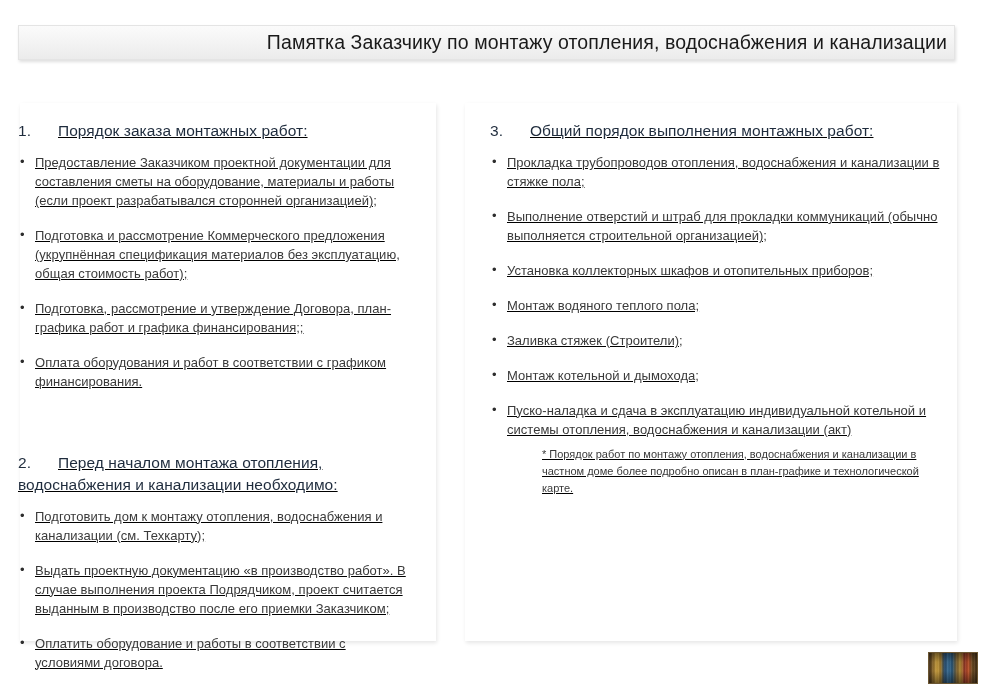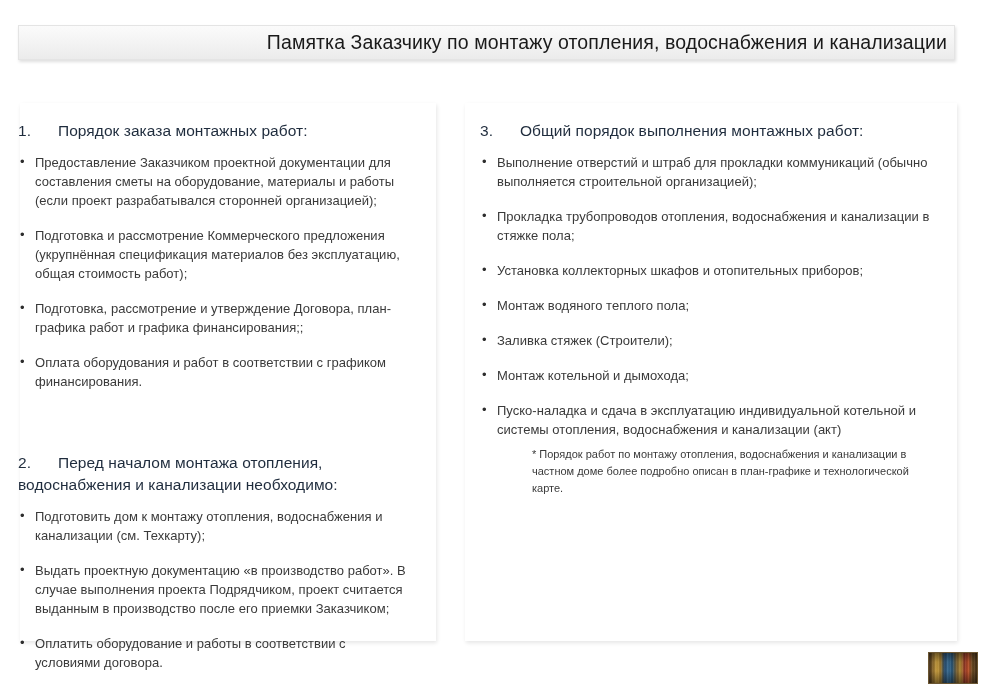--- a/index.html
+++ b/index.html
@@ -63,29 +63,30 @@
     position: absolute;
     left: 0; top: 0; right: 0; bottom: 0;
     background: #ffffff;
     opacity: 0.965;
   }
 
   
   .col {
     position: absolute;
     box-sizing: border-box;
+    text-decoration: underline;
   }
   .col-left {
     left: 18px;
     top: 120px;
     width: 420px;
     padding: 0 18px 0 0;
   }
   .col-right {
-    left: 480px;
+    left: 490px;
     top: 120px;
     width: 490px;
     padding: 0 14px 0 0;
   }
 
   
   .section-heading {
     font-size: 15.5px;
     color: #1f2c3d;
     line-height: 1.42;
@@ -225,22 +226,22 @@
 
 </div>
 
 <div class="col col-right">
 
   <div class="section-heading">
     <span class="num">3.</span><span>Общий порядок выполнения монтажных работ:</span>
   </div>
 
   <ul class="bullets list-right">
+    <li>Прокладка трубопроводов отопления, водоснабжения и канализации в стяжке пола;</li>
     <li>Выполнение отверстий и штраб для прокладки коммуникаций (обычно выполняется строительной организацией);</li>
-    <li>Прокладка трубопроводов отопления, водоснабжения и канализации в стяжке пола;</li>
     <li>Установка коллекторных шкафов и отопительных приборов;</li>
     <li>Монтаж водяного теплого пола;</li>
     <li>Заливка стяжек (Строители);</li>
     <li>Монтаж котельной и дымохода;</li>
     <li>Пуско-наладка и сдача в эксплуатацию индивидуальной котельной и системы отопления, водоснабжения и канализации (акт)</li>
   </ul>
 
   <div class="footnote">* Порядок работ по монтажу отопления, водоснабжения и канализации в частном доме более подробно описан в план-графике и технологической карте.</div>
 
 </div>

